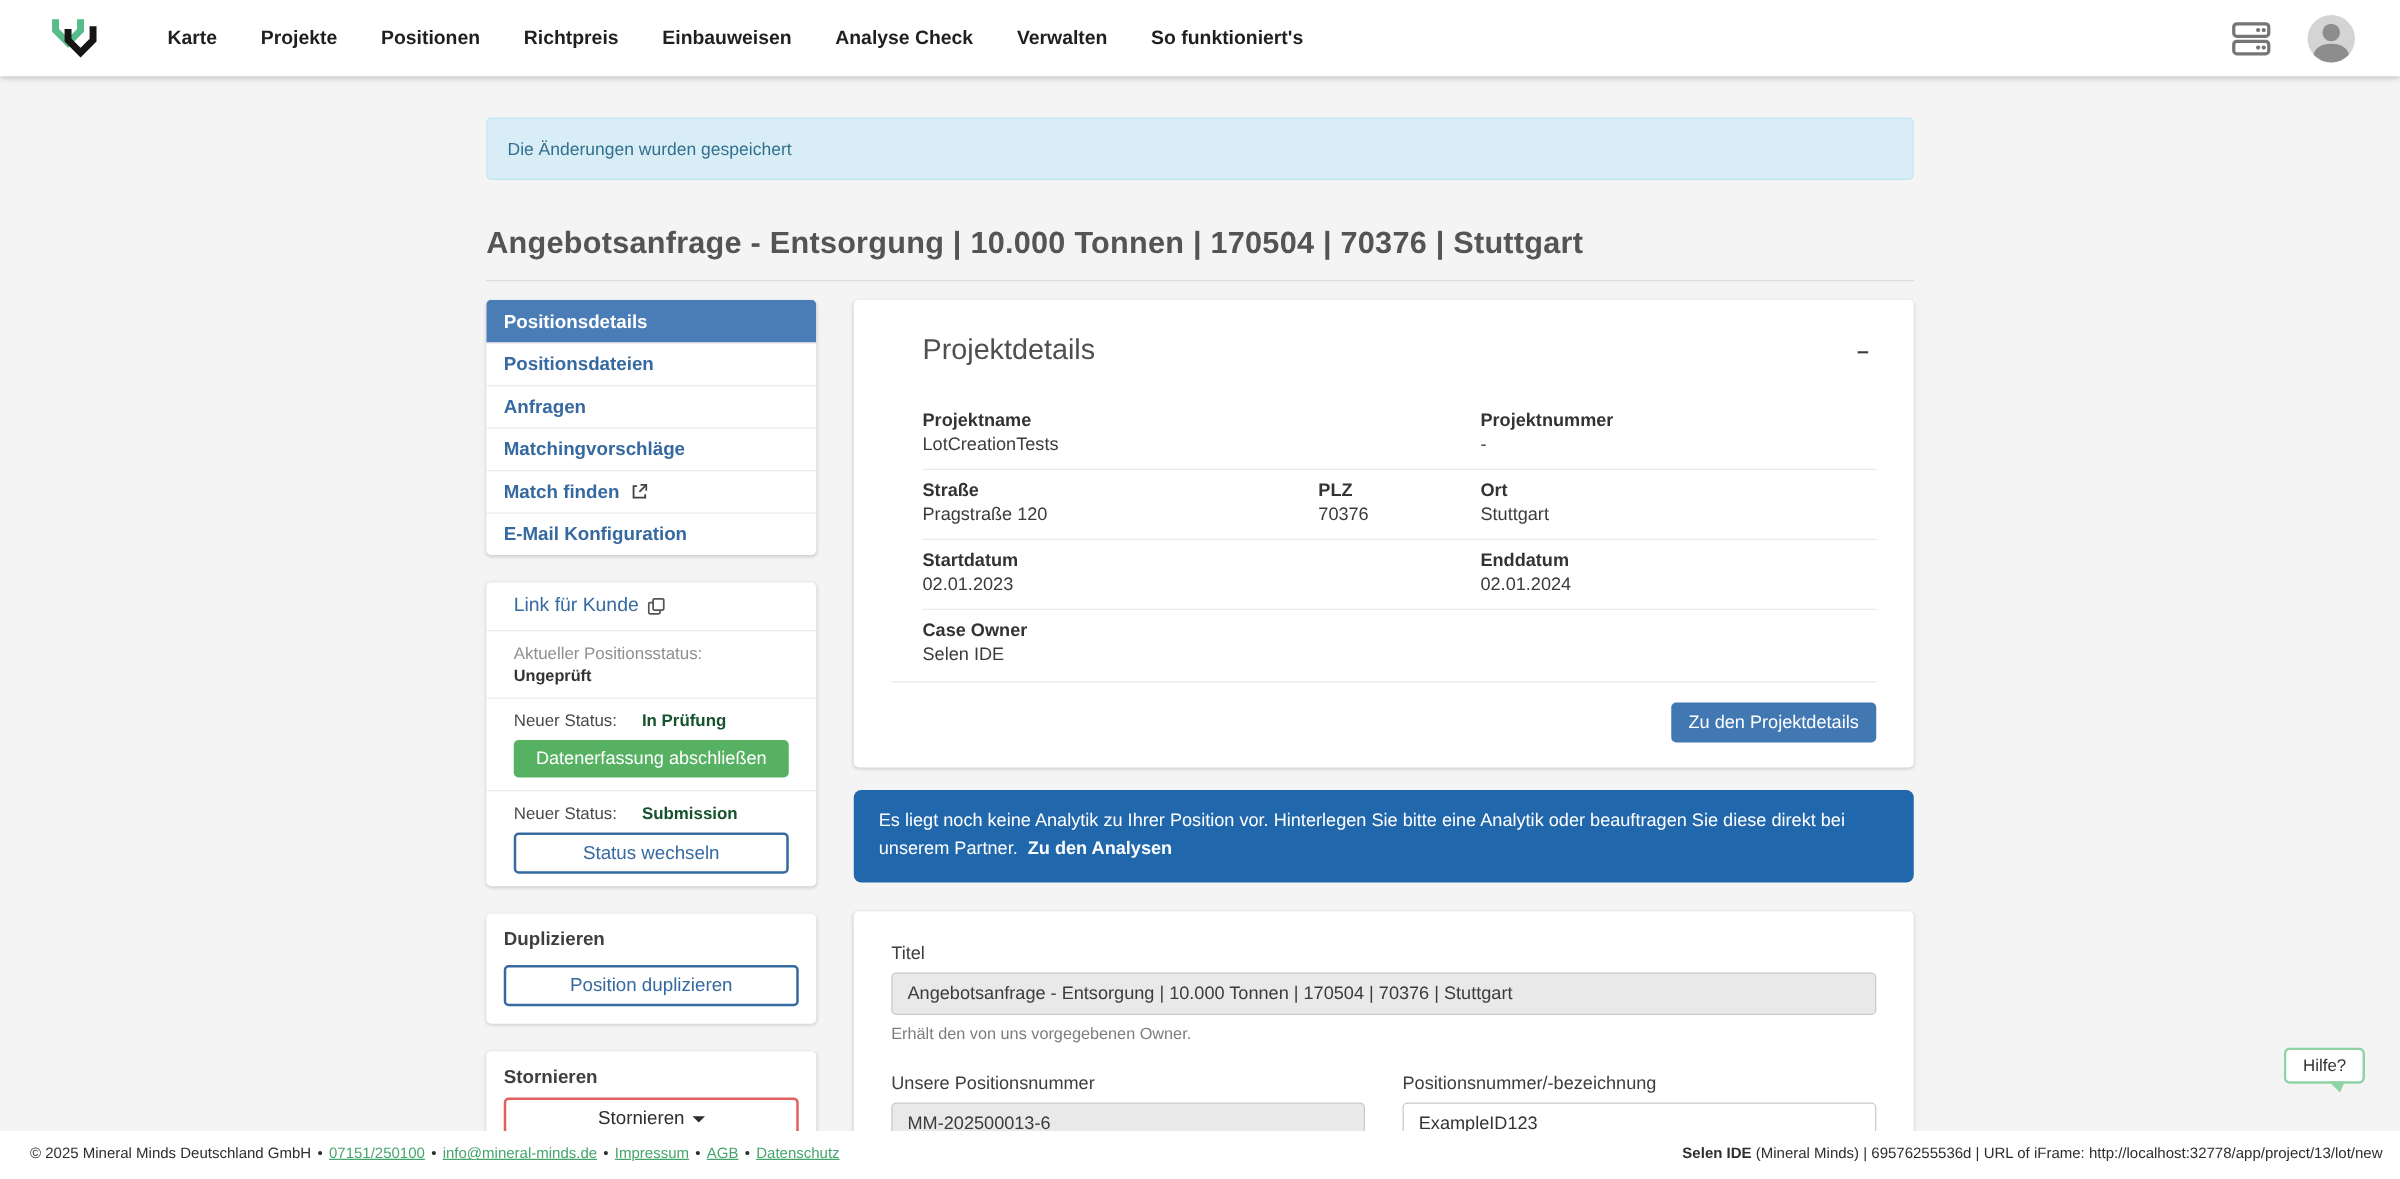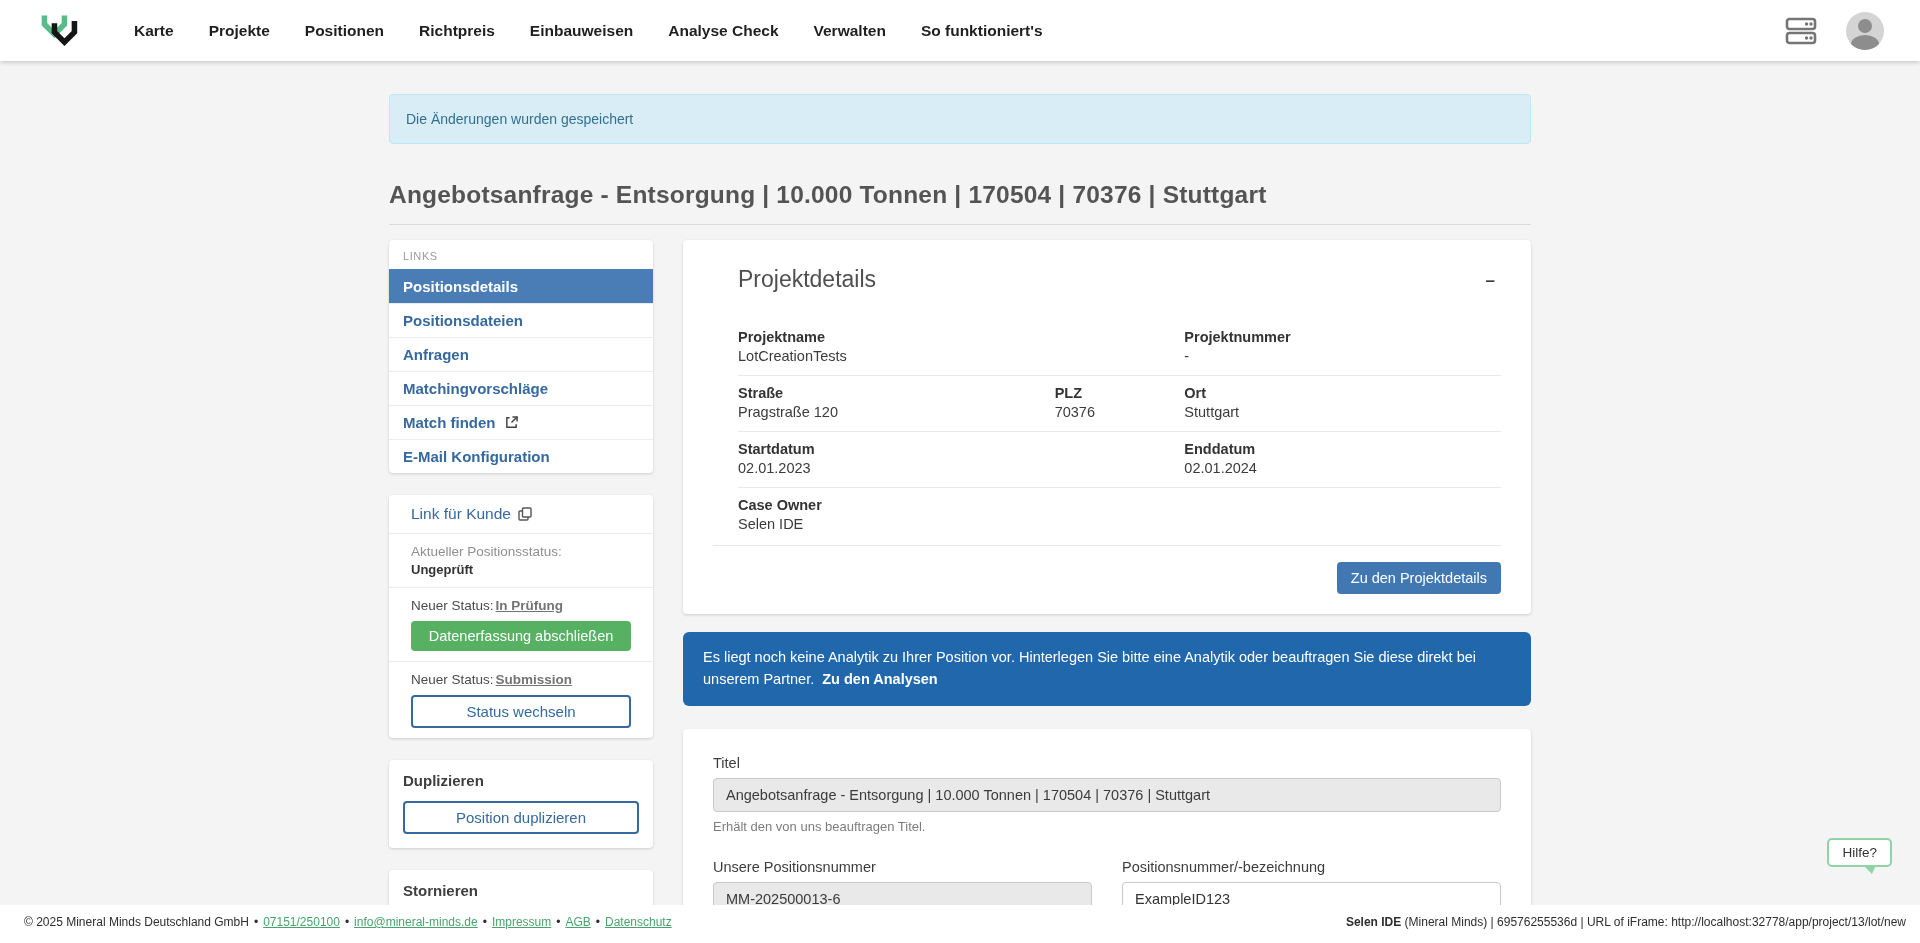--- a/index.html
+++ b/index.html
@@ -54,21 +54,21 @@
   }
   .link-item.active { background:#4a7cb5; color:#fff; border-top-color:#4a7cb5; }
   .ext-icon { display:inline-block; margin-left:2px; }
 
   .status-section { padding:10px 22px; border-top:1px solid #ececec; }
   .status-section:first-child { border-top:none; }
   .customer-link { color:#36699f; font-size:15.5px; font-weight:500; cursor:pointer; display:flex; align-items:center; gap:7px; }
   .muted-label { color:#8f8f8f; font-size:13.5px; }
   .status-value { font-weight:700; font-size:13px; color:#333; margin-top:3px; }
   .new-status-line { font-size:13.5px; color:#4a4a4a; }
-  .new-status-line b { margin-left:2px; color:#737373;text-decoration:underline; }
+  .new-status-line b { margin-left:20px; color:#14532d; }
   .btn { border-radius:4px; cursor:pointer; text-align:center; font-family:inherit; }
   .btn-green {
     display:block; width:100%; margin-top:8px; background:#57b163; color:#fff;
     border:none; padding:7px 0; font-size:14.5px;
   }
   .btn-outline-blue {
     display:block; width:100%; margin-top:8px; background:#fff; color:#36699f;
     border:2px solid #36699f; padding:6px 0; font-size:15px;
   }
   .btn-outline-red {
@@ -179,21 +179,20 @@
     <span>Die Änderungen wurden gespeichert</span>
   </div>
 
   <h1 class="page-title">Angebotsanfrage - Entsorgung | 10.000 Tonnen | 170504 | 70376 | Stuttgart</h1>
 
   <div class="layout">
 
     <div class="sidebar">
 
       <div class="card">
-        <div class="links-header">LINKS</div>
         <div class="link-item active">
           <span>Positionsdetails</span>
         </div>
         <div class="link-item">
           <span>Positionsdateien</span>
         </div>
         <div class="link-item">
           <span>Anfragen</span>
         </div>
         <div class="link-item">
@@ -312,21 +311,21 @@
         </div>
       </div>
 
       <div class="analytics-banner">
         <span>Es liegt noch keine Analytik zu Ihrer Position vor. Hinterlegen Sie bitte eine Analytik oder beauftragen Sie diese direkt bei unserem Partner.</span><b>Zu den Analysen</b>
       </div>
 
       <div class="card form-card">
         <div class="field-label">Titel</div>
         <input class="text-input" type="text" disabled="" value="Angebotsanfrage - Entsorgung | 10.000 Tonnen | 170504 | 70376 | Stuttgart" style="">
-        <div class="help-text">Erhält den von uns beauftragen Titel.</div>
+        <div class="help-text">Erhält den von uns vorgegebenen Owner.</div>
 
         <div class="form-row">
           <div class="form-col">
             <div class="field-label">Unsere Positionsnummer</div>
             <input class="text-input" type="text" disabled="" value="MM-202500013-6" style="">
             <div class="help-text">Erhält eine systemgenerierte Nummer von uns.</div>
           </div>
           <div class="form-col">
             <div class="field-label">Positionsnummer/-bezeichnung</div>
             <input class="text-input" type="text" value="ExampleID123" style="">

